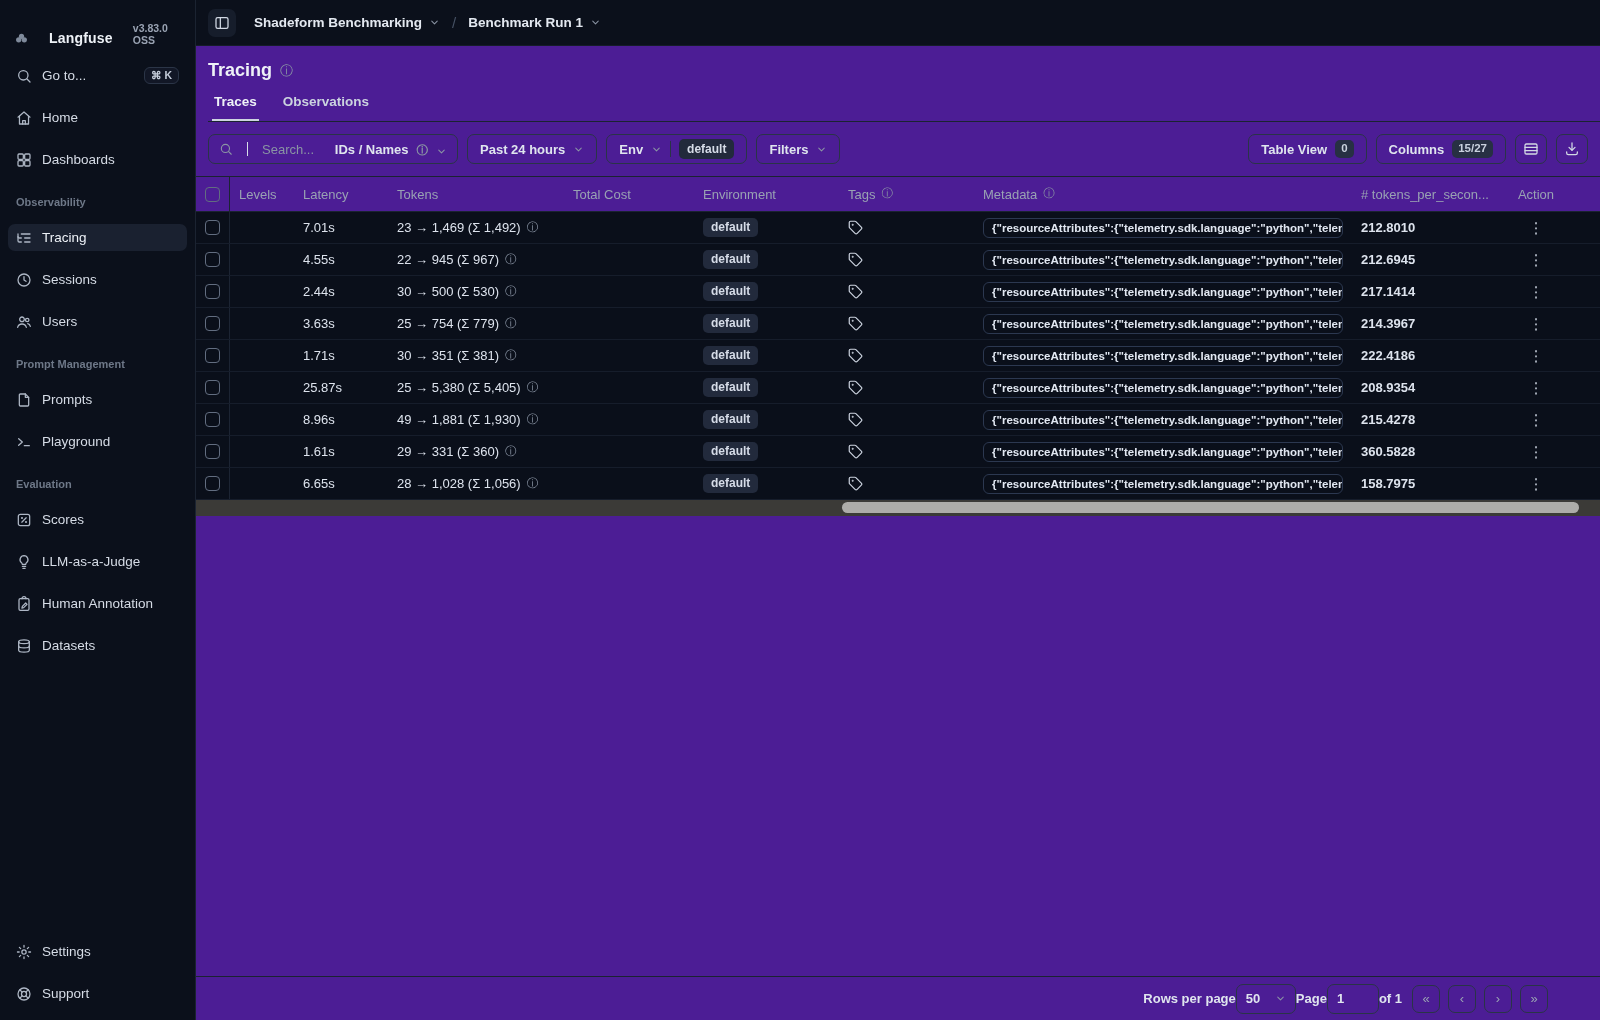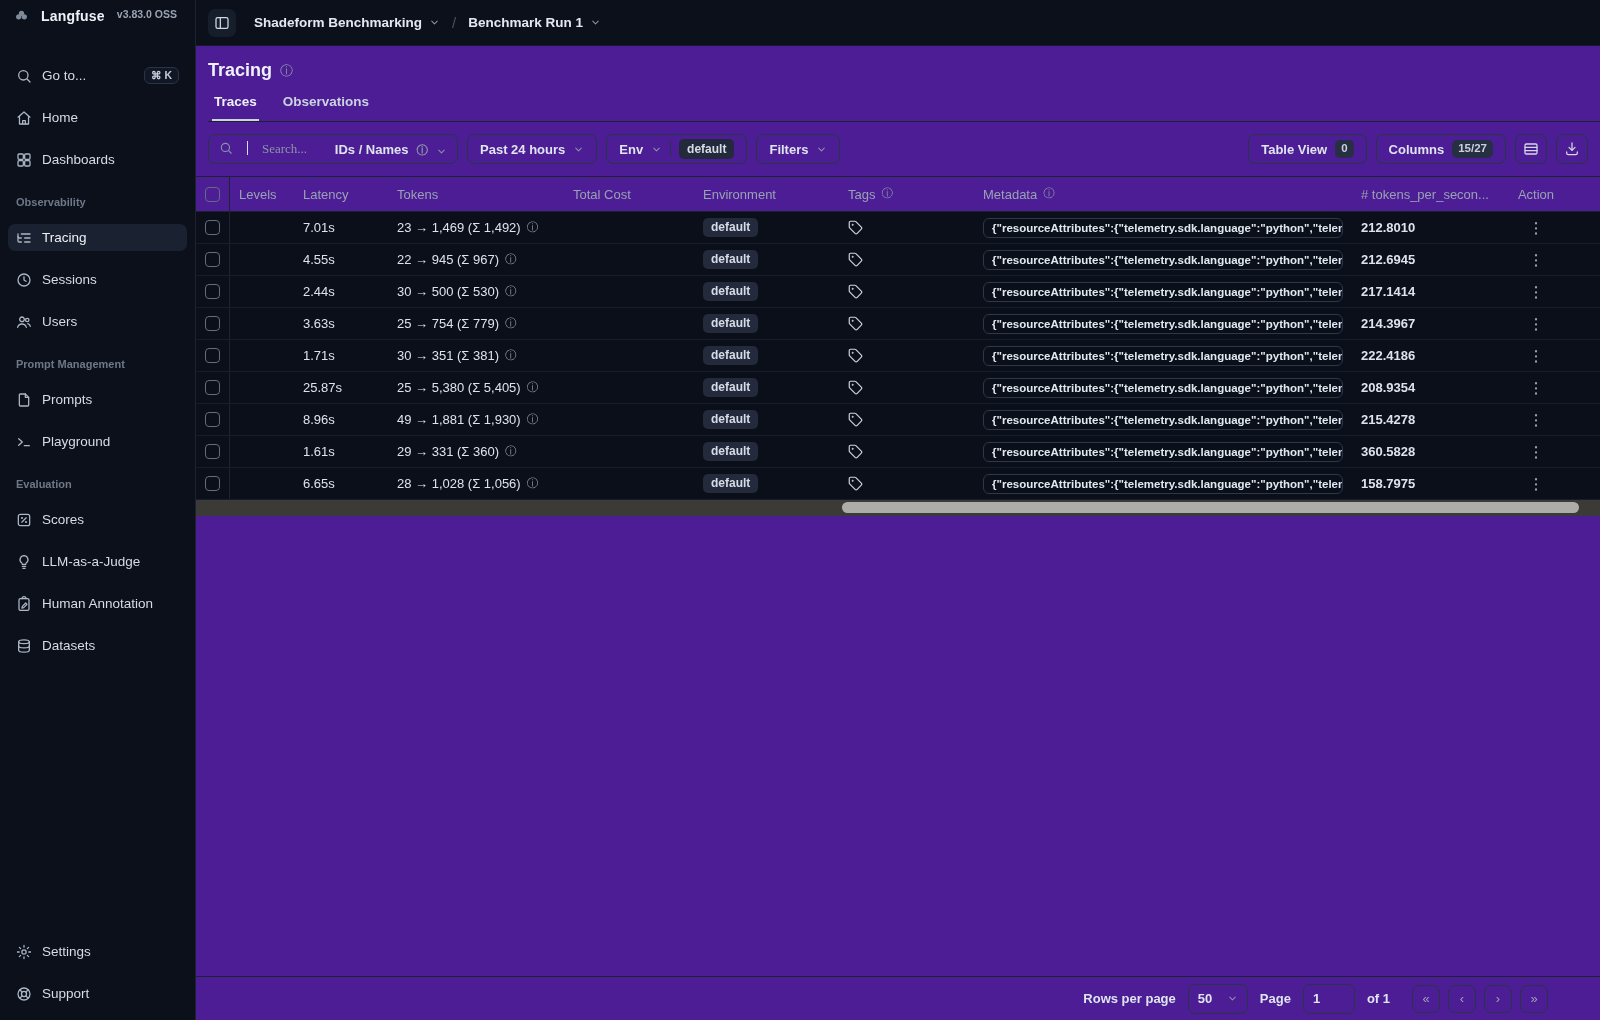--- a/index.html
+++ b/index.html
@@ -7,21 +7,21 @@
   body { font-family:"Liberation Sans", sans-serif; color:#e7ecf3; }
   .app { width:1600px; height:1020px; display:flex; overflow:hidden; background:#05080f; }
 
   
   svg.ico { width:16px; height:16px; fill:none; stroke:currentColor; stroke-width:1.9; stroke-linecap:round; stroke-linejoin:round; flex:none; }
   svg.chev { width:11px; height:11px; fill:none; stroke:currentColor; stroke-width:2.2; stroke-linecap:round; stroke-linejoin:round; flex:none; }
   .info-i { font-size:11.5px; color:#8a94a4; line-height:1; }
 
   
   .sidebar { width:196px; flex:none; background:#0b101b; border-right:1px solid #1b2331; display:flex; flex-direction:column; }
-  .logo-row { height:46px; flex:none; display:flex; align-items:flex-start; gap:12px; padding:8px 14px; }
+  .logo-row { height:46px; flex:none; display:flex; align-items:flex-end; gap:20px; padding:0 14px; }
   .logo-mark { color:#7f8a9b; }
   .logo-name { font-size:14px; font-weight:700; color:#eef2f7; letter-spacing:.2px; }
   .logo-ver { font-size:10.5px; font-weight:600; color:#9aa3b3; }
   .nav { padding:8px 8px 0 8px; display:flex; flex-direction:column; }
   .nav-item { height:27px; display:flex; align-items:center; gap:10px; padding:0 8px; border-radius:7px; color:#d6dce6; font-size:13.5px; font-weight:500; margin-bottom:7px; cursor:pointer;margin-top:8px; }
   .nav-item .nico { color:#aeb7c5; display:flex; }
   .nav-item.active { background:#1a2130; color:#eef2f7; }
   .kbd { margin-left:auto; font-size:10.5px; font-weight:600; color:#c6cedb; border:1px solid #2b3547; background:#121726; border-radius:6px; padding:2px 6px; line-height:1; }
   .sec-label { font-size:11px; font-weight:700; color:#6e7888; padding:0 8px; margin:16px 0 8px 0; }
   .side-spacer { flex:1; }
@@ -46,21 +46,21 @@
   .page-title { font-size:18px; font-weight:700; color:#eef2f7; }
   .tabs { display:flex; gap:22px; margin-top:13px; padding-left:4px; border-bottom:1px solid #1b2331; }
   .tab { font-size:13.5px; font-weight:600; color:#cbd3df; padding:0 2px 10px 2px; border-bottom:2px solid transparent; cursor:pointer; }
   .tab.active { color:#eef2f7; border-bottom-color:#cdd4e0; }
 
   .toolbar { display:flex; align-items:center; justify-content:space-between; padding:12px 12px 12px 12px; }
   .tb-left, .tb-right { display:flex; align-items:center; gap:9px; }
   .ctl { height:30px; display:flex; align-items:center; gap:8px; border:1px solid #2a3447; border-radius:7px; padding:0 12px; font-size:13px; font-weight:600; color:#dfe5ee; background:transparent; cursor:pointer; }
   .ctl .chev { color:#8a94a4; }
   .searchbox { width:250px; padding:0 10px; justify-content:space-between; cursor:text; }
-  .searchbox .sb-left { display:flex; gap:14px; min-width:0;font-family:Liberation Serif, serif; }
+  .searchbox .sb-left { display:flex; gap:14px; min-width:0; }
   .searchbox input { background:transparent; border:none; outline:none; width:78px; font-family:inherit; font-size:13px; color:#dfe5ee; padding:0; }
   .searchbox input::placeholder { color:#8a94a4; }
   .caret { width:1px; height:14px; background:#d7dde8; flex:none; }
   .sb-mode { display:flex; align-items:flex-end; gap:8px; flex:none; }
   .count-badge { background:#273043; border-radius:5px; padding:2px 6px; font-size:11.5px; font-weight:600; color:#c9d1de; line-height:1.2; }
   .env-sep { width:1px; height:16px; background:#2a3447; }
   .env-badge { background:#222a3c; border-radius:5px; padding:2.5px 8px; font-size:12px; font-weight:600; color:#d6dce8; line-height:1.2; }
   .iconbtn { width:32px; padding:0; justify-content:center; color:#d2d9e4; }
 
   
@@ -83,21 +83,21 @@
   .hdr-lbl { display:flex; align-items:center; gap:6px; }
   .meta-box { border:1px solid #2c3850; border-radius:6px; padding:3px 8px; font-size:11.5px; font-weight:700; color:#e2e8f2; max-width:362px; overflow:hidden; white-space:nowrap; cursor:pointer; }
   .dots { font-size:15px; letter-spacing:0; line-height:1; cursor:pointer; }
 
   .hscroll { height:16px; background:#3b3a37; position:relative; cursor:pointer; }
   .hscroll-thumb { position:absolute; top:2px; height:11px; left:46%; width:52.5%; background:#adaca9; border-radius:6px; cursor:grab; }
 
   .main-filler { flex:1; }
 
   
-  .footer { height:44px; flex:none; border-top:1px solid #1b2331; display:flex; align-items:center; justify-content:flex-end; gap:12px; padding-right:52px; font-size:13px; font-weight:600; color:#dfe5ee; }
+  .footer { height:44px; flex:none; border-top:1px solid #1b2331; display:flex; align-items:center; justify-content:flex-end; gap:0; padding-right:52px; font-size:13px; font-weight:600; color:#dfe5ee; }
   .pgsel { height:30px; width:60px; border:1px solid #2a3447; border-radius:7px; display:flex; align-items:center; justify-content:space-between; padding:0 9px; cursor:pointer; }
   .pgsel .chev { color:#8a94a4; }
   .pginput { height:30px; width:52px; border:1px solid #2a3447; border-radius:7px; background:transparent; color:#dfe5ee; font-family:inherit; font-size:13px; font-weight:600; padding:0 9px; outline:none; }
   .pagerbtns { display:flex; gap:8px; margin-left:10px; }
   .pager { width:28px; height:28px; border:1px solid #2a3447; border-radius:7px; display:flex; align-items:center; justify-content:center; color:#9aa3b3; font-size:13px; cursor:pointer; background:transparent; }
 </style>
 </head>
 <body>
 
 <div class="app">

